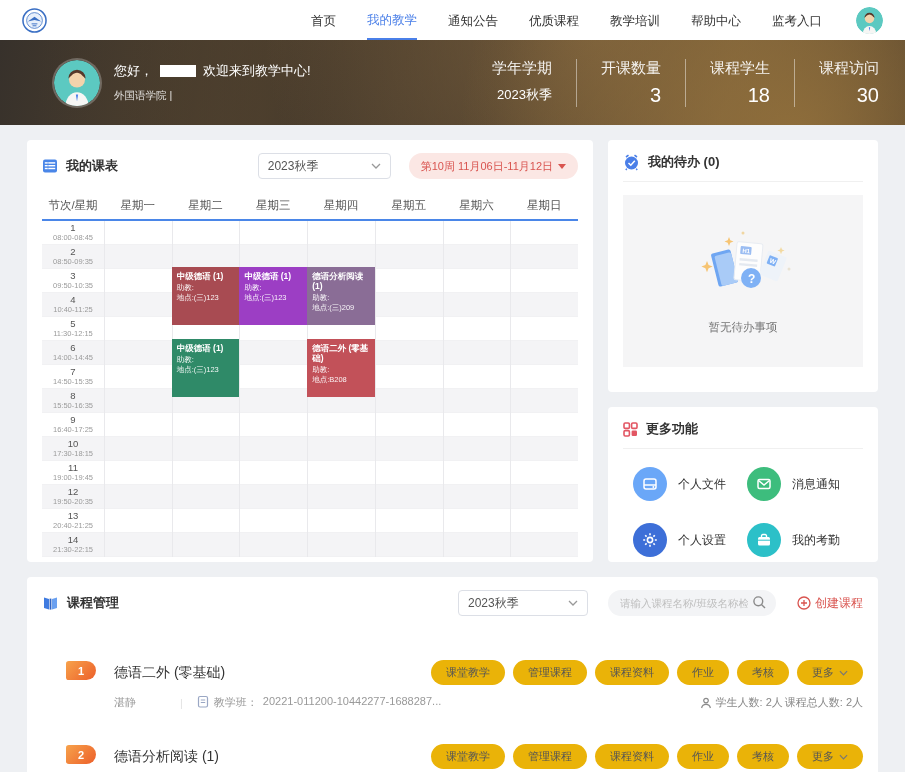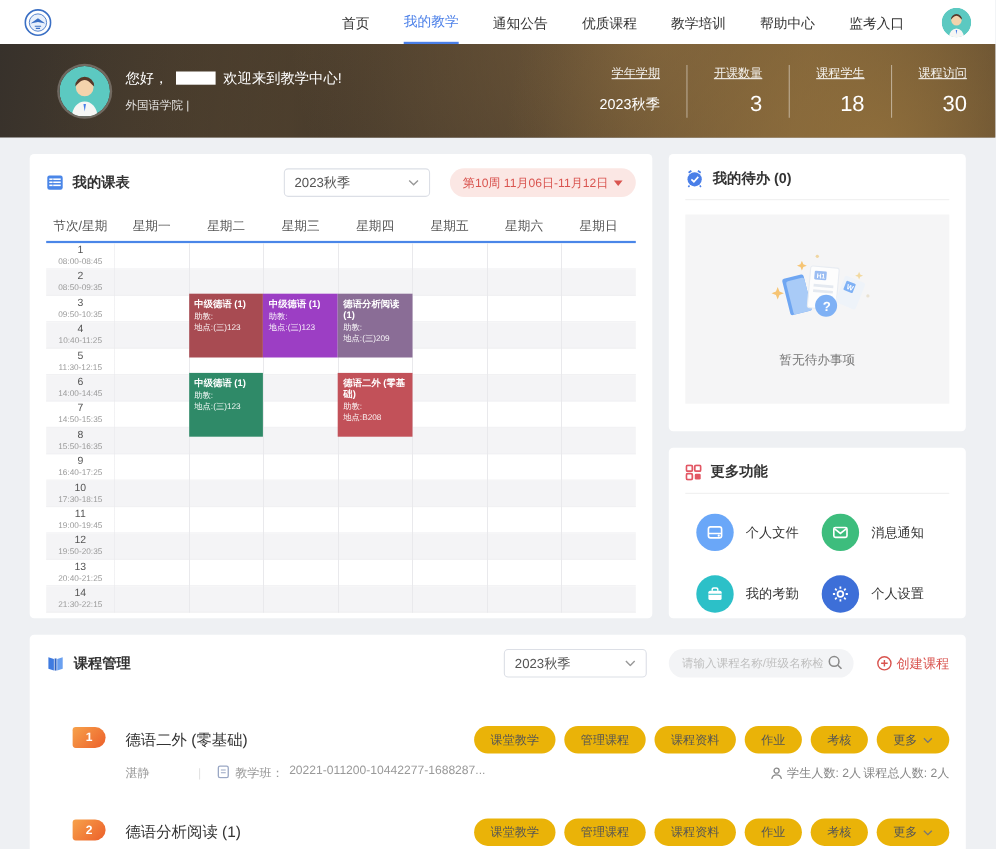--- a/index.html
+++ b/index.html
@@ -25,21 +25,21 @@
   }
   .banner-avatar { width:46px; height:46px; border-radius:50%; overflow:hidden; flex:0 0 auto; box-shadow:0 0 0 2px rgba(255,255,255,.25); }
   .welcome { margin-left:14px; }
   .greet { font-size:13px; display:flex; align-items:center; }
   .redacted { display:inline-block; width:36px; height:12px; background:#fff; margin:0 7px; }
   .dept { font-size:10.5px; opacity:.85; margin-top:9px; }
   .stats { margin-left:auto; display:flex; }
   .stat { text-align:right; padding-left:24px; margin-left:24px; border-left:1px solid rgba(255,255,255,.45);
           display:flex; flex-direction:column; justify-content:space-between; height:48px; }
   .stat:first-child { border-left:none; }
-  .stat-label { font-size:11px; opacity:.92;text-decoration:underline; }
+  .stat-label { font-size:15px; opacity:.92; }
   .stat-value { font-size:20px; font-weight:500; }
   .stat.term .stat-value { font-size:13px; margin-bottom:3px; }
 
   
   .main { display:flex; gap:15px; padding:15px 27px 0; }
   .card { background:#fff; border-radius:4px; }
 
   
   .tt-card { width:566px; padding:13px 15px 12px; height:422px; }
   .card-head { display:flex; align-items:center; gap:8px; }
@@ -395,39 +395,39 @@
         <div class="more-item">
           <span class="mi-circle" style="background-color: rgb(61, 189, 125);">
             <svg width="16" height="16" viewBox="0 0 16 16">
               <rect x="2" y="3.5" width="12" height="9" rx="1.5" fill="none" stroke="#fff" stroke-width="1.5"></rect>
               <path d="M2.5 4.5 L8 9 L13.5 4.5" fill="none" stroke="#fff" stroke-width="1.5"></path>
             </svg>
           </span>
           <span>消息通知</span>
         </div>
         <div class="more-item">
-          <span class="mi-circle" style="background-color: rgb(44, 192, 200);">
-            <svg width="16" height="16" viewBox="0 0 16 16">
-              <rect x="2" y="5" width="12" height="8.5" rx="1.5" fill="#fff"></rect>
-              <path d="M5.5 5 V3.8 a1.3 1.3 0 0 1 1.3 -1.3 h2.4 a1.3 1.3 0 0 1 1.3 1.3 V5" fill="none" stroke="#fff" stroke-width="1.4"></path>
-              <path d="M2 8.2 h12" stroke="#2cc0c8" stroke-width="1"></path>
-            </svg>
-          </span>
-          <span>我的考勤</span>
-        </div>
-        <div class="more-item">
           <span class="mi-circle" style="background-color: rgb(61, 111, 216);">
             <svg width="16" height="16" viewBox="0 0 16 16">
               <circle cx="8" cy="8" r="2.6" fill="none" stroke="#fff" stroke-width="1.6"></circle>
               <g stroke="#fff" stroke-width="1.6">
                 <path d="M8 1.2 V3.2 M8 12.8 V14.8 M1.2 8 H3.2 M12.8 8 H14.8 M3.2 3.2 L4.6 4.6 M11.4 11.4 L12.8 12.8 M12.8 3.2 L11.4 4.6 M4.6 11.4 L3.2 12.8"></path>
               </g>
             </svg>
           </span>
           <span>个人设置</span>
+        </div>
+        <div class="more-item">
+          <span class="mi-circle" style="background-color: rgb(44, 192, 200);">
+            <svg width="16" height="16" viewBox="0 0 16 16">
+              <rect x="2" y="5" width="12" height="8.5" rx="1.5" fill="#fff"></rect>
+              <path d="M5.5 5 V3.8 a1.3 1.3 0 0 1 1.3 -1.3 h2.4 a1.3 1.3 0 0 1 1.3 1.3 V5" fill="none" stroke="#fff" stroke-width="1.4"></path>
+              <path d="M2 8.2 h12" stroke="#2cc0c8" stroke-width="1"></path>
+            </svg>
+          </span>
+          <span>我的考勤</span>
         </div>
       </div>
     </div>
   </div>
 </div>
 
 <div class="card courses-card">
   <div class="card-head">
     <svg width="17" height="15" viewBox="0 0 17 15">
       <path d="M2 1.5 L7 3 V13.5 L2 12 Z" fill="#3f7be0"></path>

